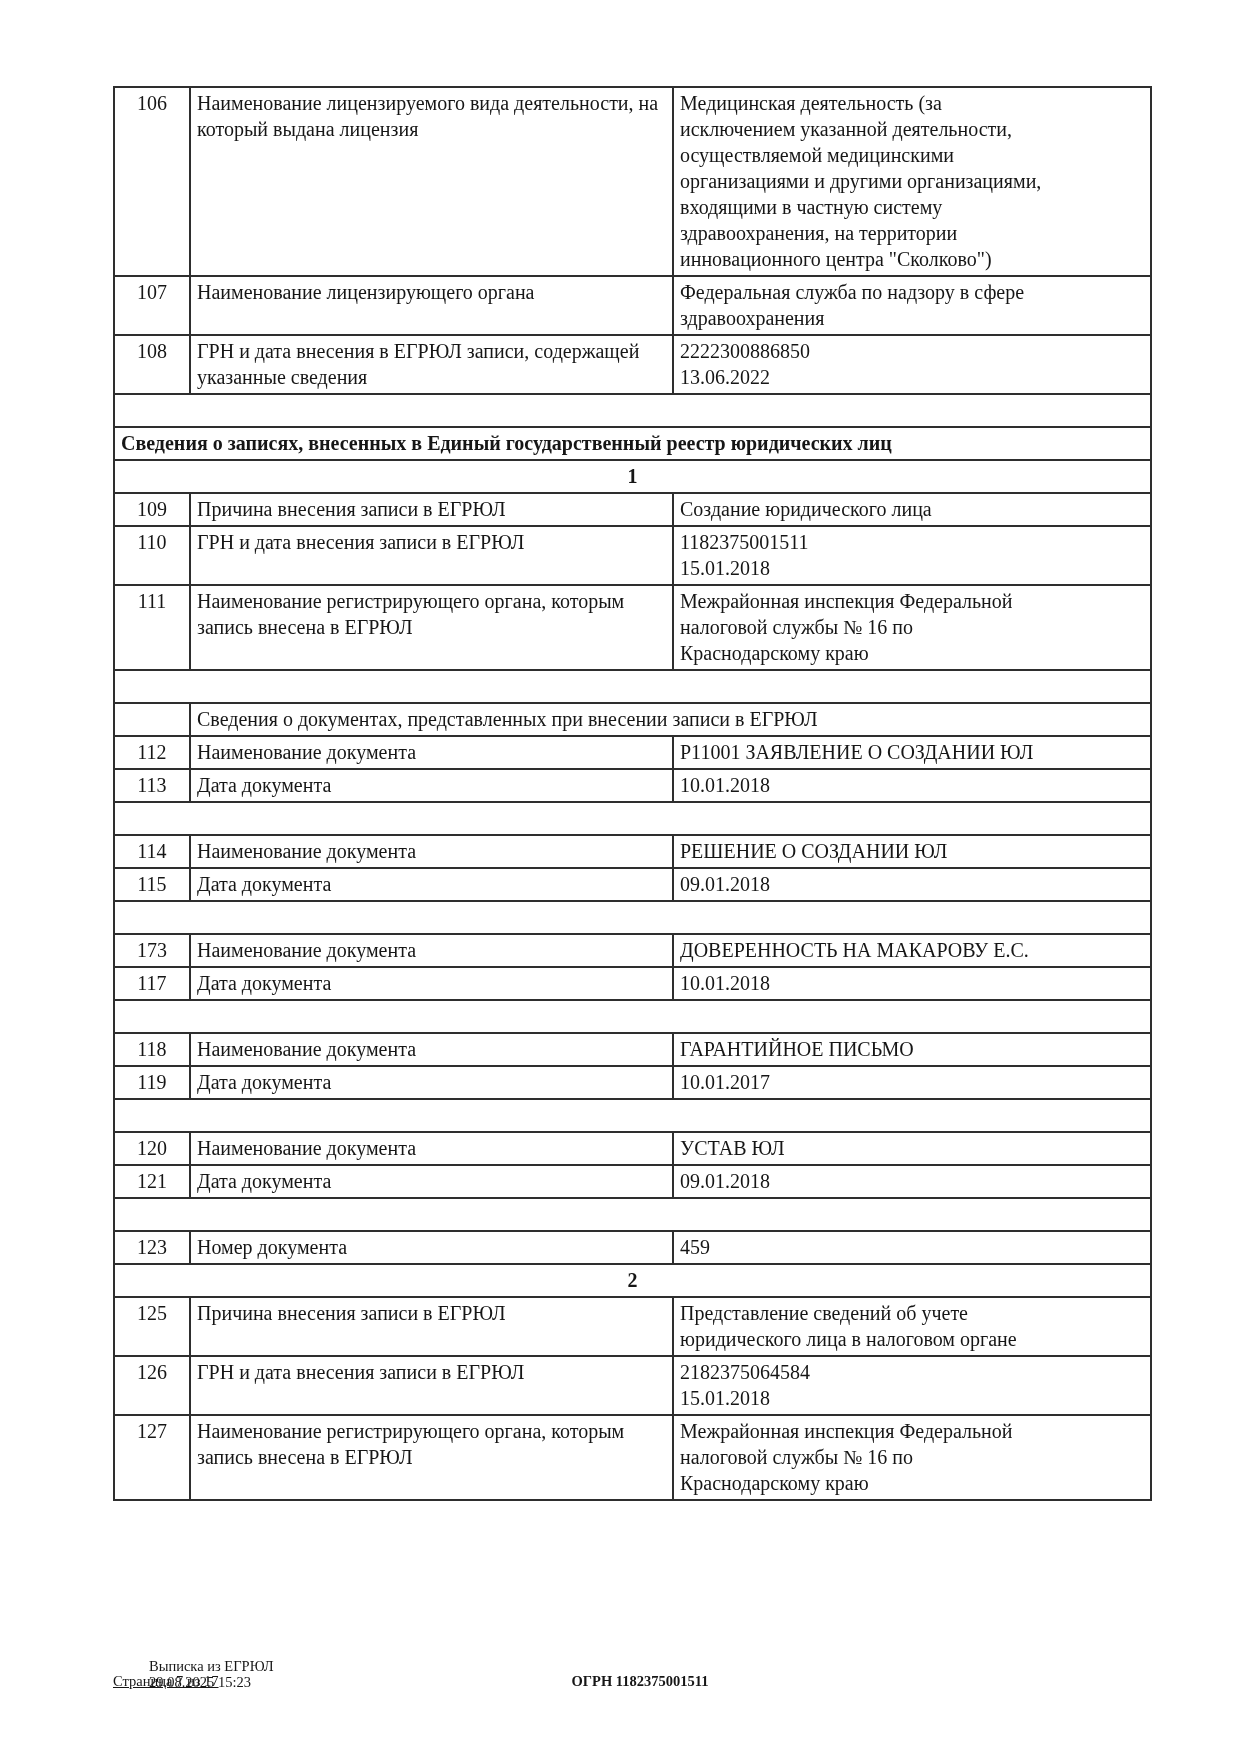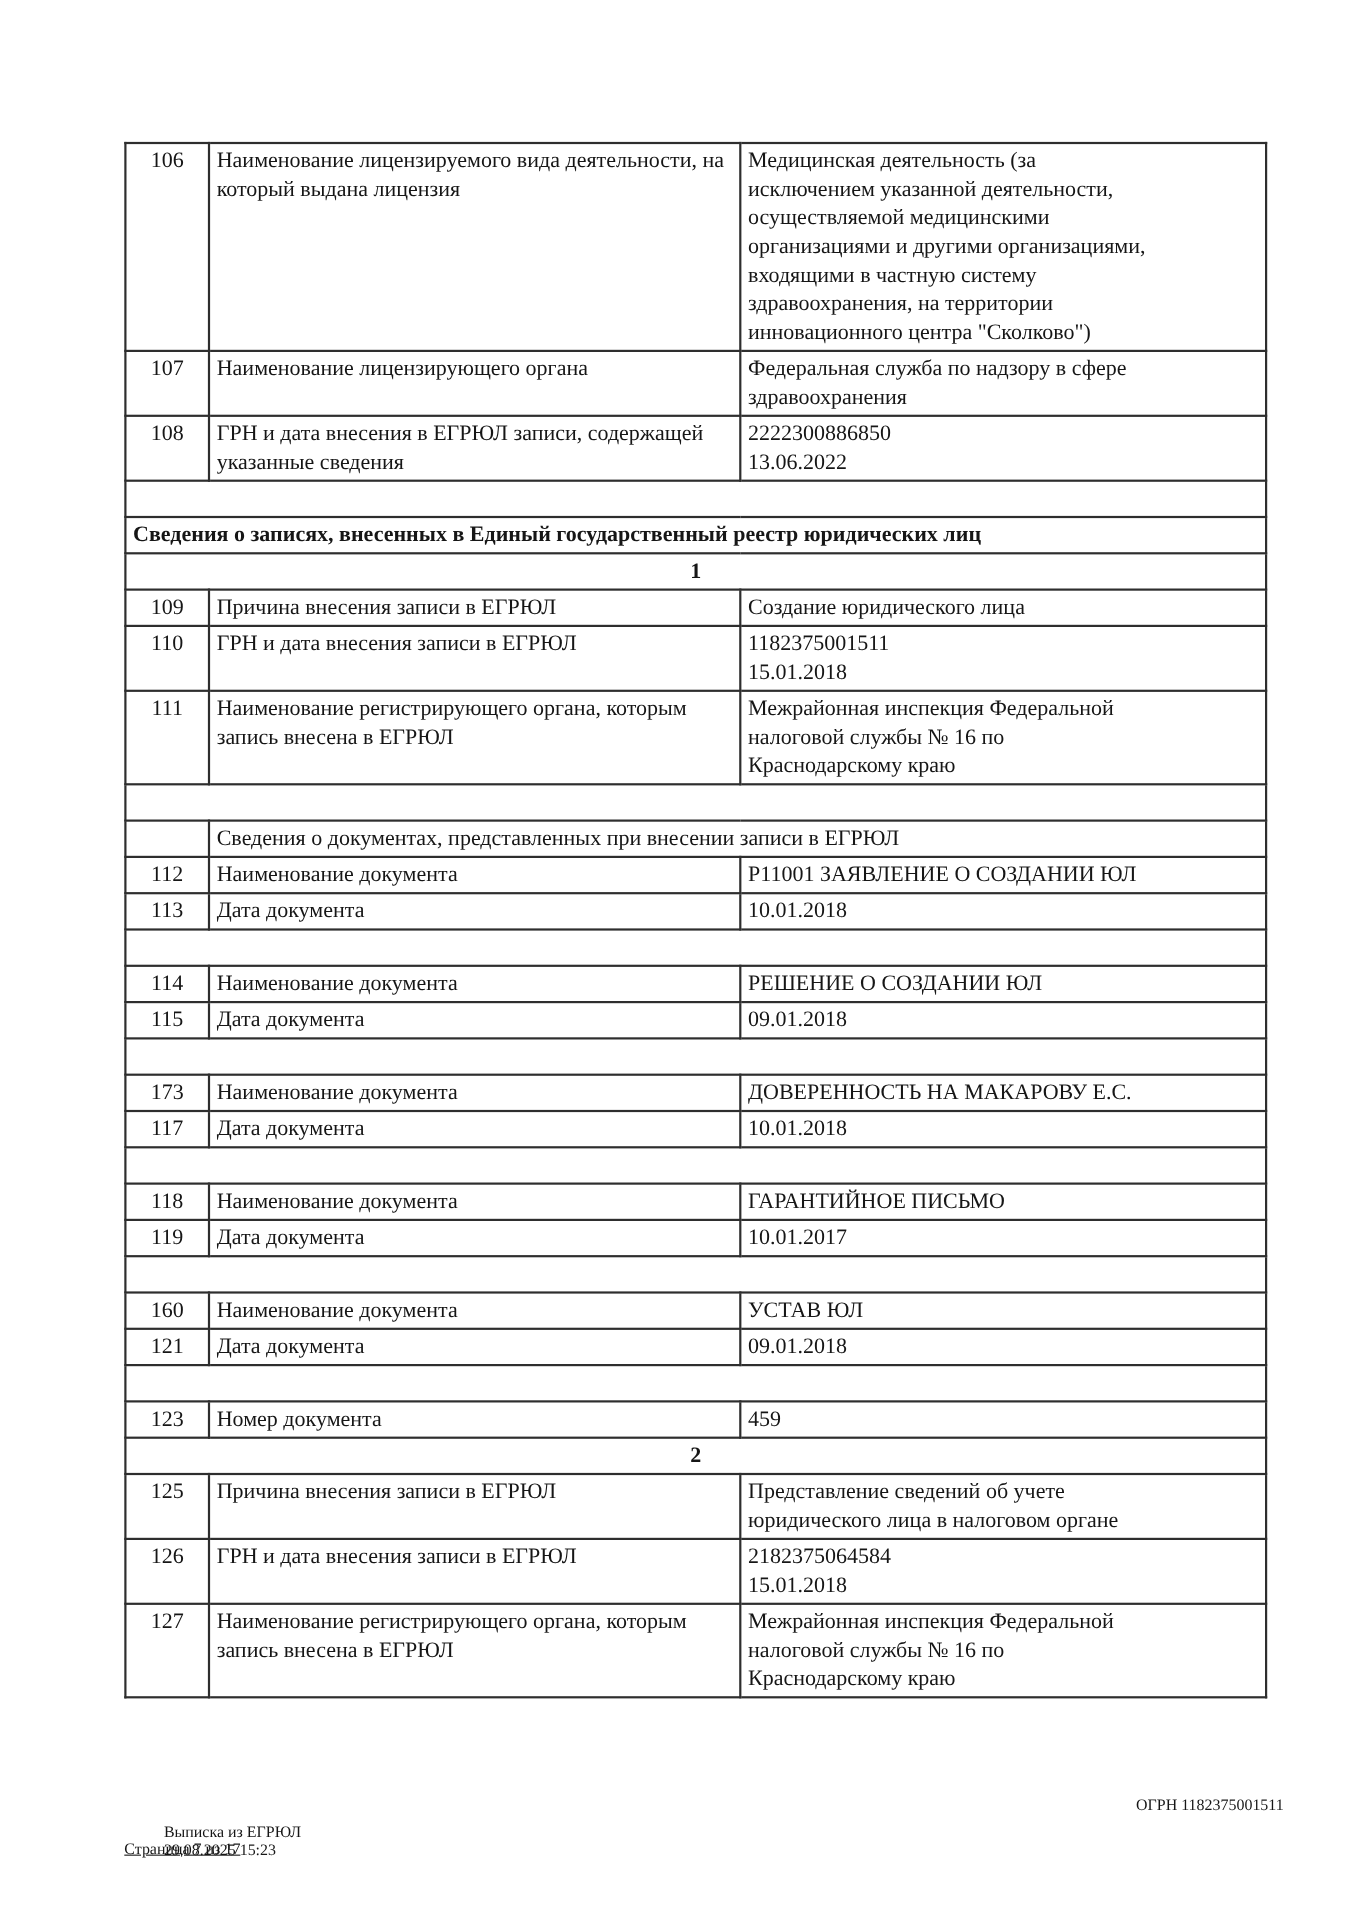--- a/index.html
+++ b/index.html
@@ -19,21 +19,20 @@
     inset: 0;
     background: #ffffff;
   }
   .doc-table {
     position: absolute;
     left: 113px;
     top: 86px;
     width: 1037px;
     border-collapse: collapse;
     table-layout: fixed;
-    margin-top: 43px;
   }
   .doc-table td {
     border: 2px solid #2e2e2e;
     font-size: 20px;
     line-height: 26px;
     vertical-align: top;
     padding: 2px 6px 3px 6px;
     overflow: hidden;
     word-wrap: break-word;
   }
@@ -60,24 +59,25 @@
     left: 112px;
     top: 1659px;
     font-size: 14.5px;
     line-height: 15.5px;
     margin-left: 37px;
   }
   .footer-center {
     position: absolute;
     left: 113px;
     width: 1054px;
-    top: 1634px;
-    text-align: right;
+    top: 1674px;
+    text-align: center;
     font-size: 14.5px;
     line-height: 15.5px;
+    font-weight: bold;
   }
   .footer-right {
     position: absolute;
     left: 113px;
     width: 1054px;
     top: 1674px;
     text-align: left;
     font-size: 14.5px;
     line-height: 15.5px;
     text-decoration: underline;
@@ -198,21 +198,21 @@
         </tr>
         <tr class="row-item">
           <td class="cell-num">119</td>
           <td class="cell-label">Дата документа</td>
           <td class="cell-value">10.01.2017</td>
         </tr>
         <tr class="row-gap">
           <td colspan="3"></td>
         </tr>
         <tr class="row-item">
-          <td class="cell-num">160</td>
+          <td class="cell-num">120</td>
           <td class="cell-label">Наименование документа</td>
           <td class="cell-value">УСТАВ ЮЛ</td>
         </tr>
         <tr class="row-item">
           <td class="cell-num">121</td>
           <td class="cell-label">Дата документа</td>
           <td class="cell-value">09.01.2018</td>
         </tr>
         <tr class="row-gap">
           <td colspan="3"></td>

